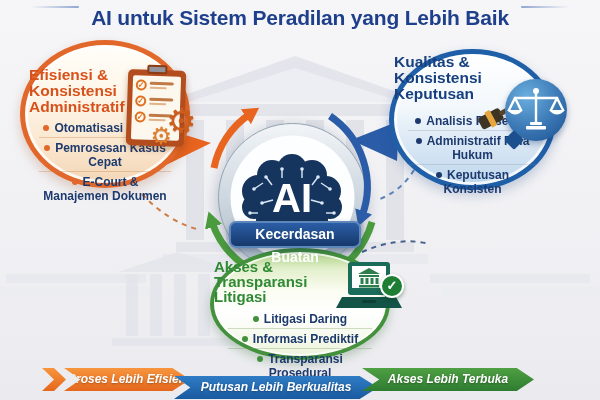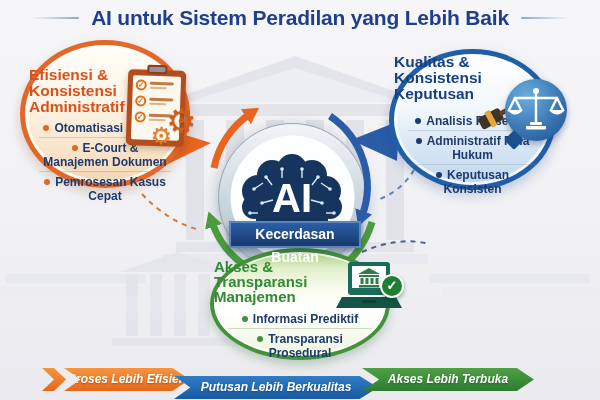--- a/index.html
+++ b/index.html
@@ -2,21 +2,21 @@
 <html><head>
 <meta charset="utf-8">
 <style>
   html,body{margin:0;padding:0;background:#ffffff;}
   *{box-sizing:border-box;}
   .canvas{position:relative;width:600px;height:400px;overflow:hidden;
     background:linear-gradient(180deg,#f6f6f8 0%,#f1f1f4 55%,#ebebef 100%);
     font-family:"Liberation Sans",sans-serif;}
 
   
-  .title-row{position:absolute;top:6px;left:0;width:600px;display:flex;align-items:center;justify-content:center;gap:12px;}
+  .title-row{position:absolute;top:6px;left:0;width:600px;display:flex;justify-content:center;gap:12px;}
   .title-line{width:48px;height:2px;border-radius:2px;}
   .title-line.l{background:linear-gradient(90deg,rgba(143,166,207,0),#8fa6cf);}
   .title-line.r{background:linear-gradient(90deg,#8fa6cf,rgba(143,166,207,0));}
   .main-title{font-size:21px;font-weight:bold;color:#1e3f8c;letter-spacing:-0.2px;}
 
   
   .node{position:absolute;border-radius:50%;}
   .node-eff{left:20px;top:40px;width:170px;height:148px;border:5px solid #e2672a;
     background:linear-gradient(180deg,#fffef9 0%,#fdf3e4 45%,#f9e3c9 78%,#f3d6b6 100%);
     box-shadow:inset 0 0 0 3px rgba(255,255,255,.8),0 5px 12px rgba(150,80,30,.25);}
@@ -64,21 +64,21 @@
     background:#1c4f8e;transform:rotate(45deg);border-radius:2px;}
   .gavel-svg{position:absolute;left:474px;top:100px;}
   .laptop{position:absolute;left:336px;top:262px;width:66px;height:48px;}
   .lap-check{position:absolute;left:44px;top:12px;width:24px;height:24px;border-radius:50%;background:#1e7e34;
     border:2.5px solid #fff;color:#fff;font-weight:bold;font-size:13px;line-height:19px;text-align:center;
     box-shadow:0 2px 4px rgba(0,60,20,.4);}
   .lap-check::before{content:"\2713";}
 
   
   .emblem{position:absolute;left:215px;top:120px;filter:drop-shadow(0 5px 8px rgba(50,70,100,.35));}
-  .banner{position:absolute;left:229px;top:221px;width:132px;height:27px;border-radius:0;
+  .banner{position:absolute;left:229px;top:221px;width:132px;height:27px;border-radius:7px;
     background:linear-gradient(180deg,#2b5ea6 0%,#17396c 100%);border:2px solid #5d86ba;
     color:#fff;font-weight:bold;font-size:14px;text-align:center;line-height:23px;
     box-shadow:0 3px 6px rgba(20,40,80,.4);}
 
   
   .fseg{position:absolute;top:368px;height:23px;color:#fff;font-weight:bold;font-style:italic;font-size:12px;
     text-align:center;line-height:23px;text-shadow:0 1px 2px rgba(0,0,0,.3);}
   .fchev{left:42px;width:24px;background:linear-gradient(180deg,#f7953d,#e5671c);
     clip-path:polygon(0 0,50% 0,100% 50%,50% 100%,0 100%,50% 50%);}
   .f1{left:64px;width:126px;background:linear-gradient(180deg,#f7953d,#e5671c);
@@ -134,22 +134,22 @@
   </svg>
 
   <div class="node node-eff">
     <div class="node-title">
       <div>Efisiensi &amp;</div>
       <div>Konsistensi</div>
       <div>Administratif</div>
     </div>
     <ul class="node-list">
       <li><span class="dot"></span><span>Otomatisasi Proses</span></li>
+      <li><span class="dot"></span><span>Pemrosesan Kasus Cepat</span></li>
       <li><span class="dot"></span><span>E-Court &amp; Manajemen Dokumen</span></li>
-      <li><span class="dot"></span><span>Pemrosesan Kasus Cepat</span></li>
     </ul>
   </div>
 
   <div class="clipboard">
     <div class="clip"></div>
     <div class="paper">
       <div class="crow">
           <span class="ccheck"></span>
           <span class="clines">
             <i></i>
@@ -280,23 +280,24 @@
     </defs>
     <path d="M 214,168 A 85,85 0 0 1 250,114" stroke="#e8641f" stroke-width="7" fill="none" marker-end="url(#ah-o)"></path>
     <path d="M 330,116 A 85,85 0 0 1 362,216" stroke="#2a5ca8" stroke-width="7" fill="none" marker-end="url(#ah-b)"></path>
     <path d="M 372,222 A 88,88 0 0 1 324,278" stroke="#4a9a3e" stroke-width="7" fill="none"></path>
     <path d="M 298,280 A 85,85 0 0 1 212,222" stroke="#4a9a3e" stroke-width="7" fill="none" marker-end="url(#ah-g)"></path>
   </svg>
 
   <div class="node node-acc">
     <div class="node-title">
       <div>Akses &amp;</div>
-      <div>Transparansi Manajemen</div>
+      <div>Transparansi Litigasi</div>
     </div>
     <ul class="node-list" style="margin-top:6px;">
+      <li><span class="dot"></span><span>Litigasi Daring</span></li>
       <li><span class="dot"></span><span>Informasi Prediktif</span></li>
       <li><span class="dot"></span><span>Transparansi Prosedural</span></li>
     </ul>
   </div>
 
   <div class="laptop">
     <svg width="66" height="48" viewBox="0 0 66 48">
       <rect x="12" y="0" width="42" height="33" rx="3" fill="#1a6b59"></rect>
       <rect x="16" y="4" width="34" height="25" fill="#ffffff"></rect>
       <g fill="#2e7d4c">

